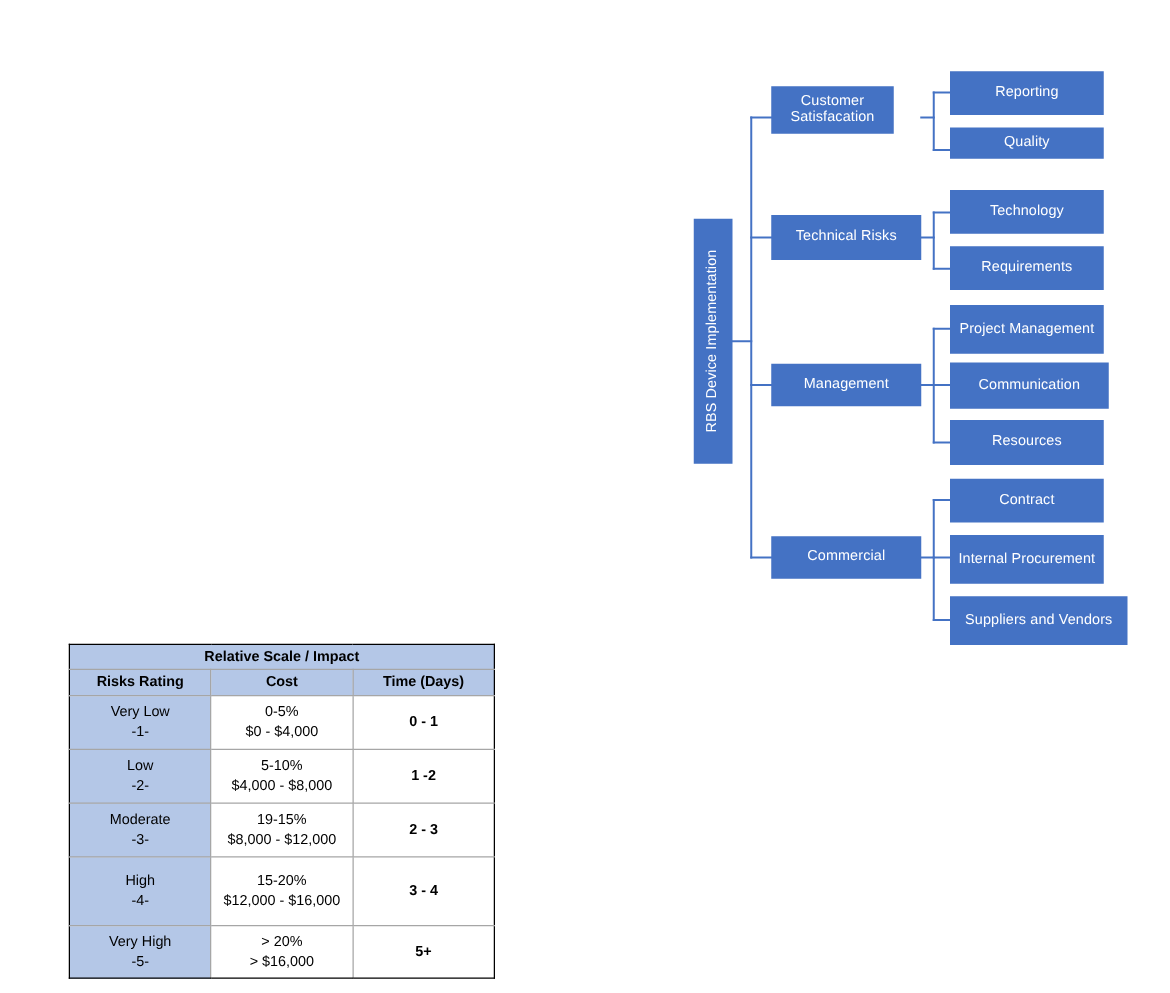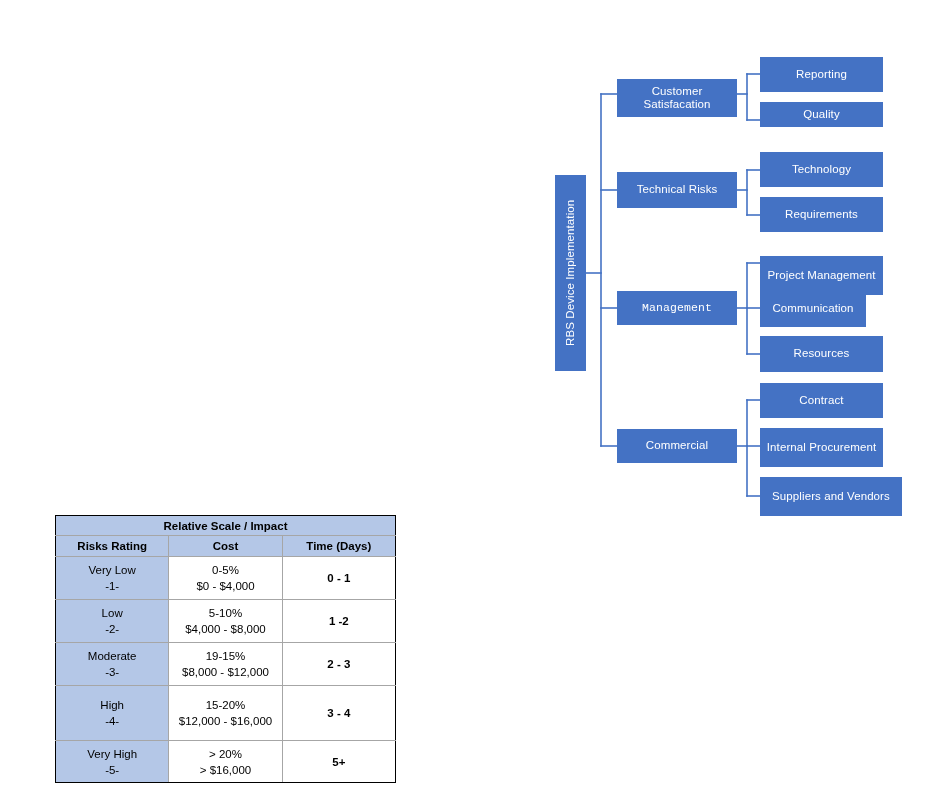--- a/index.html
+++ b/index.html
@@ -156,33 +156,33 @@
       <line x1="737" y1="446" x2="747" y2="446"></line>
       <line x1="747" y1="400" x2="747" y2="496"></line>
       <line x1="747" y1="400" x2="760" y2="400"></line>
       <line x1="747" y1="446" x2="760" y2="446"></line>
       <line x1="747" y1="496" x2="760" y2="496"></line>
     </g>
   </svg>
 
   <div class="node root" style="left:555px; top:175px; width:31px; height:196px;">RBS Device Implementation</div>
 
-  <div class="node" style="left:617px; top:79px; width:120px; height:38px;">Customer Satisfacation</div>
+  <div class="node" style="left:617px; top:69px; width:98px; height:38px;">Customer Satisfacation</div>
   <div class="node" style="left:617px; top:172px; width:120px; height:36px;">Technical Risks</div>
-  <div class="node" style="left:617px; top:291px; width:120px; height:34px;font-family:Liberation Mono, monospace;">Management</div>
+  <div class="node" style="left:617px; top:291px; width:120px; height:34px;">Management</div>
   <div class="node" style="left:617px; top:429px; width:120px; height:34px;">Commercial</div>
 
   <div class="node" style="left:760px; top:57px; width:123px; height:35px;">Reporting</div>
   <div class="node" style="left:760px; top:102px; width:123px; height:25px;">Quality</div>
 
   <div class="node" style="left:760px; top:152px; width:123px; height:35px;">Technology</div>
   <div class="node" style="left:760px; top:197px; width:123px; height:35px;">Requirements</div>
 
-  <div class="node" style="left:760px; top:256px; width:123px; height:39px;">Project Management</div>
-  <div class="node" style="left:760px; top:290px; width:106px; height:37px;">Communication</div>
+  <div class="node" style="left:760px; top:244px; width:123px; height:39px;">Project Management</div>
+  <div class="node" style="left:760px; top:290px; width:127px; height:37px;">Communication</div>
   <div class="node" style="left:760px; top:336px; width:123px; height:36px;">Resources</div>
 
   <div class="node" style="left:760px; top:383px; width:123px; height:35px;">Contract</div>
   <div class="node" style="left:760px; top:428px; width:123px; height:39px;">Internal Procurement</div>
   <div class="node" style="left:760px; top:477px; width:142px; height:39px;">Suppliers and Vendors</div>
 </div>
 
 <div id="impact-table-wrap">
   <table class="impact-table">
     <tbody>

